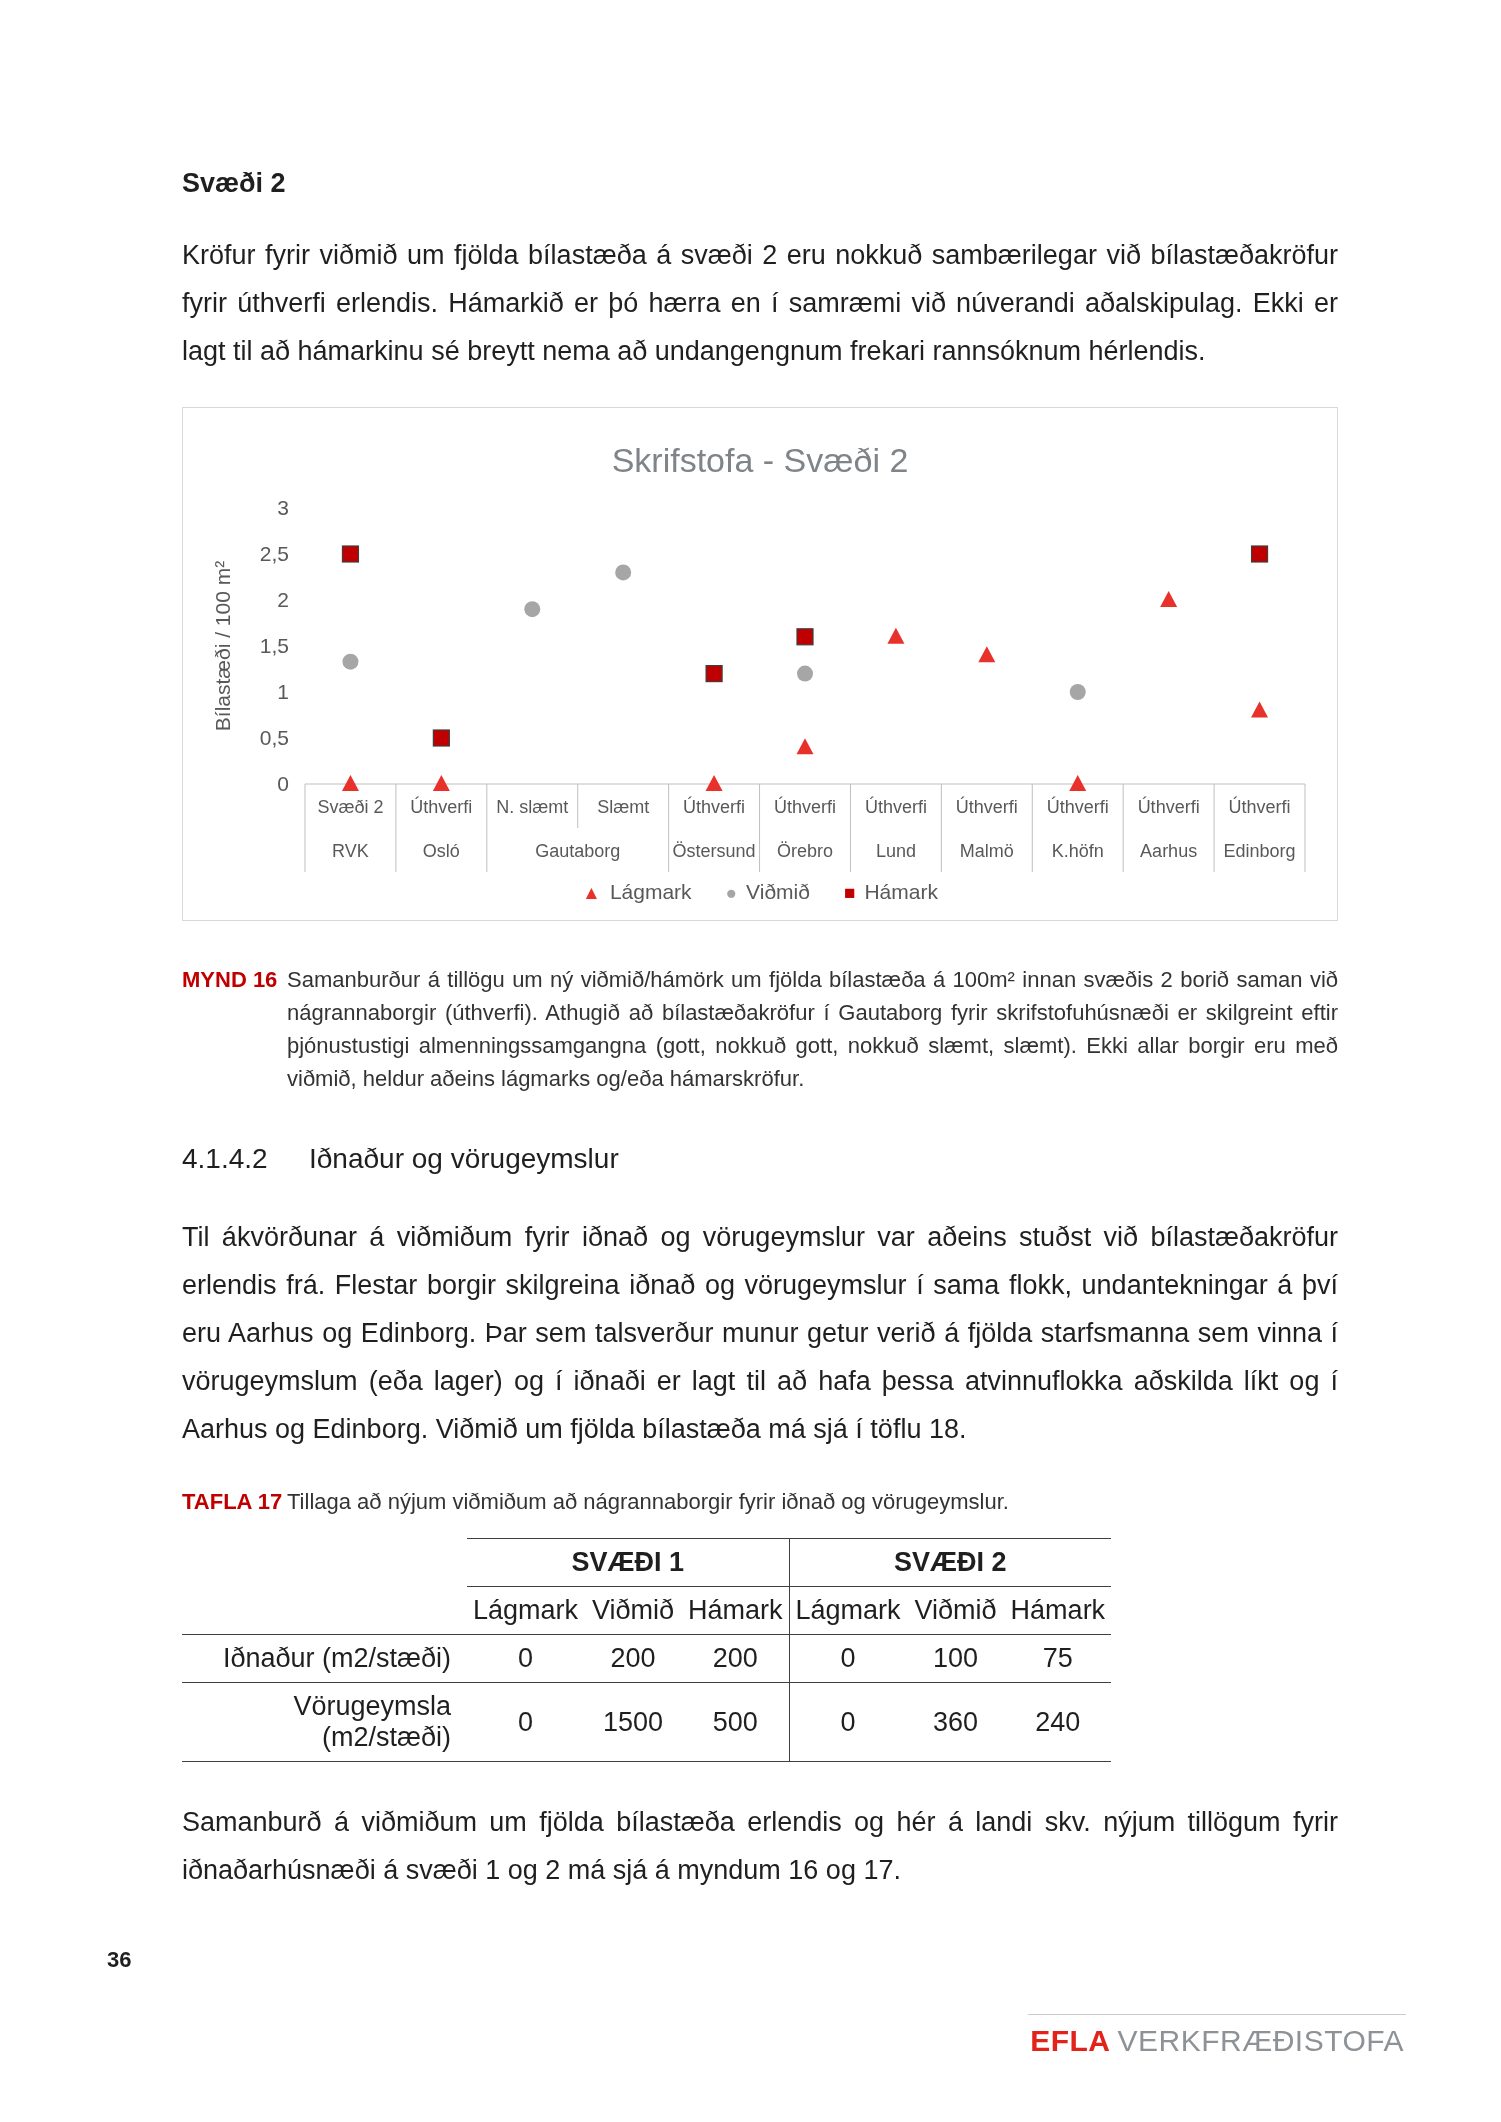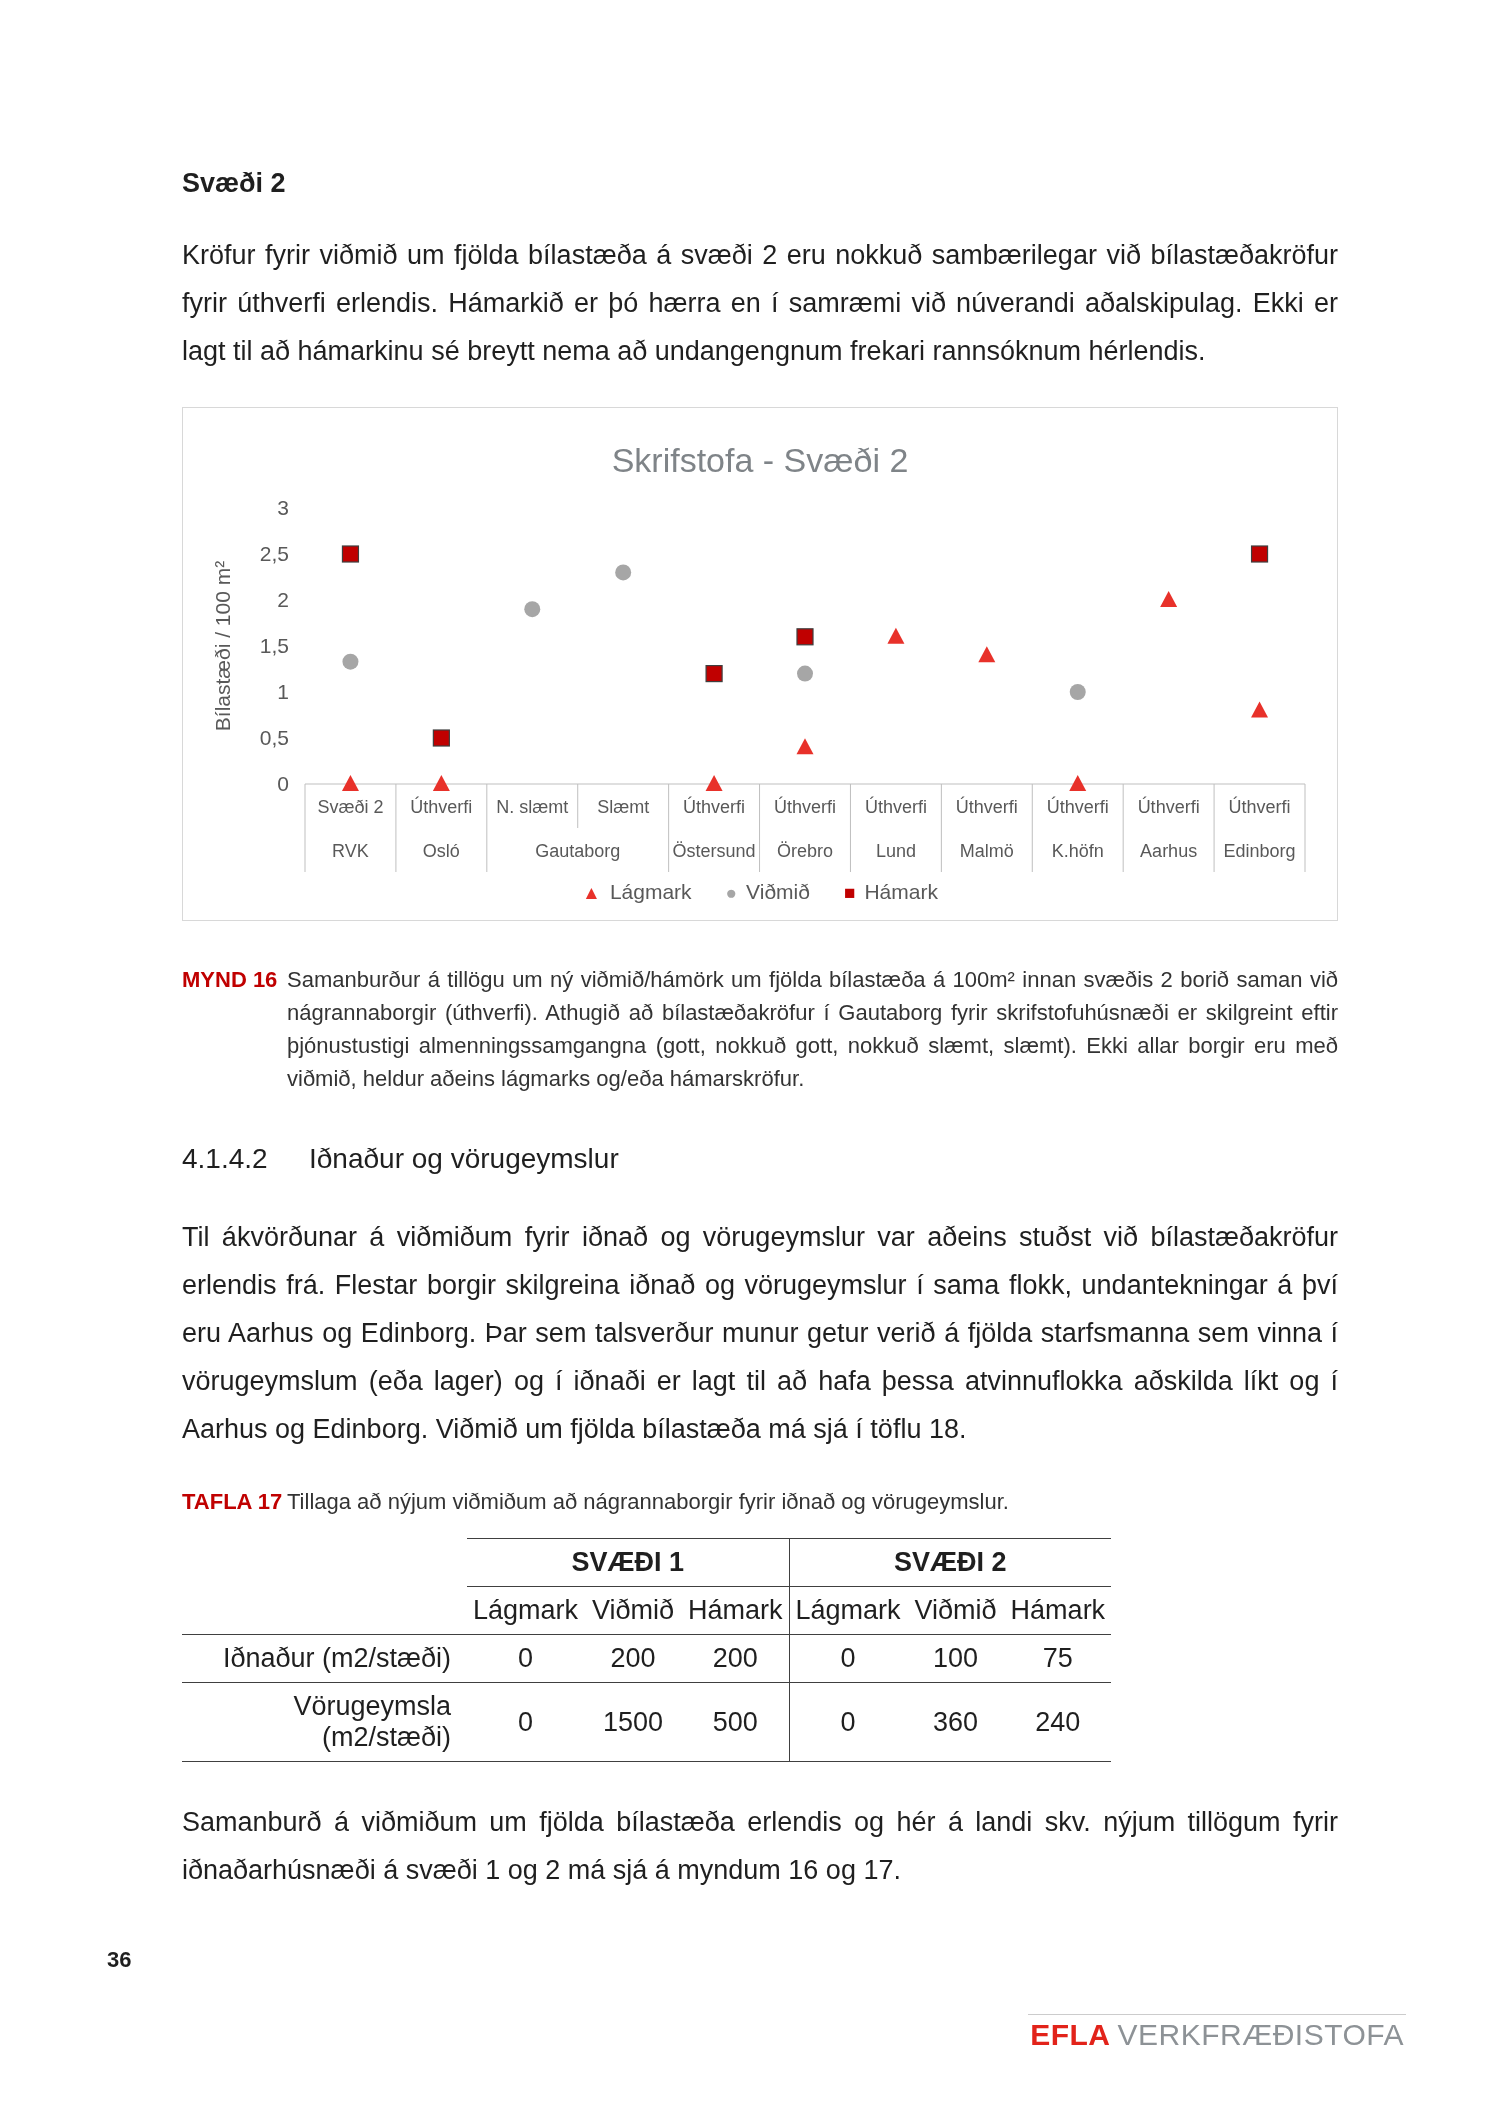--- a/index.html
+++ b/index.html
@@ -34,21 +34,21 @@
   .data-table td, .data-table th { padding: 8px 6px; font-weight: normal; }
   .data-table .group-head { font-weight: bold; text-align: center; border-top: 1px solid #404040; border-bottom: 1px solid #404040; }
   .data-table .sub-head { text-align: center; border-bottom: 1px solid #404040; }
   .data-table .blank-corner { border: none; }
   .data-table .blank-sub { border-bottom: 1px solid #404040; }
   .data-table .row-label { text-align: right; padding-right: 16px; border-bottom: 1px solid #404040; }
   .data-table .val { text-align: center; border-bottom: 1px solid #404040; }
   .data-table .group-div { border-left: 1px solid #404040; }
 
   .page-number { position: absolute; left: 107px; top: 1947px; font-size: 22px; font-weight: bold; }
-  .footer-brand { position: absolute; right: 95px; top: 2014px; border-top: 1px solid #cccccc; padding: 3px 2px 0 2px; font-size: 30px; white-space: nowrap; }
+  .footer-brand { position: absolute; right: 95px; top: 2014px; border-top: 1px solid #cccccc; padding: 9px 2px 0 2px; font-size: 30px; white-space: nowrap; }
   .brand-efla { color: #e2231a; font-weight: bold; letter-spacing: 0.5px; }
   .brand-suffix { color: #8d9296; letter-spacing: 0.5px; margin-left: 7px; }
 </style>
 </head>
 <body>
 
 <div class="content">
 
   <h1 class="section-heading">Svæði 2</h1>
 

